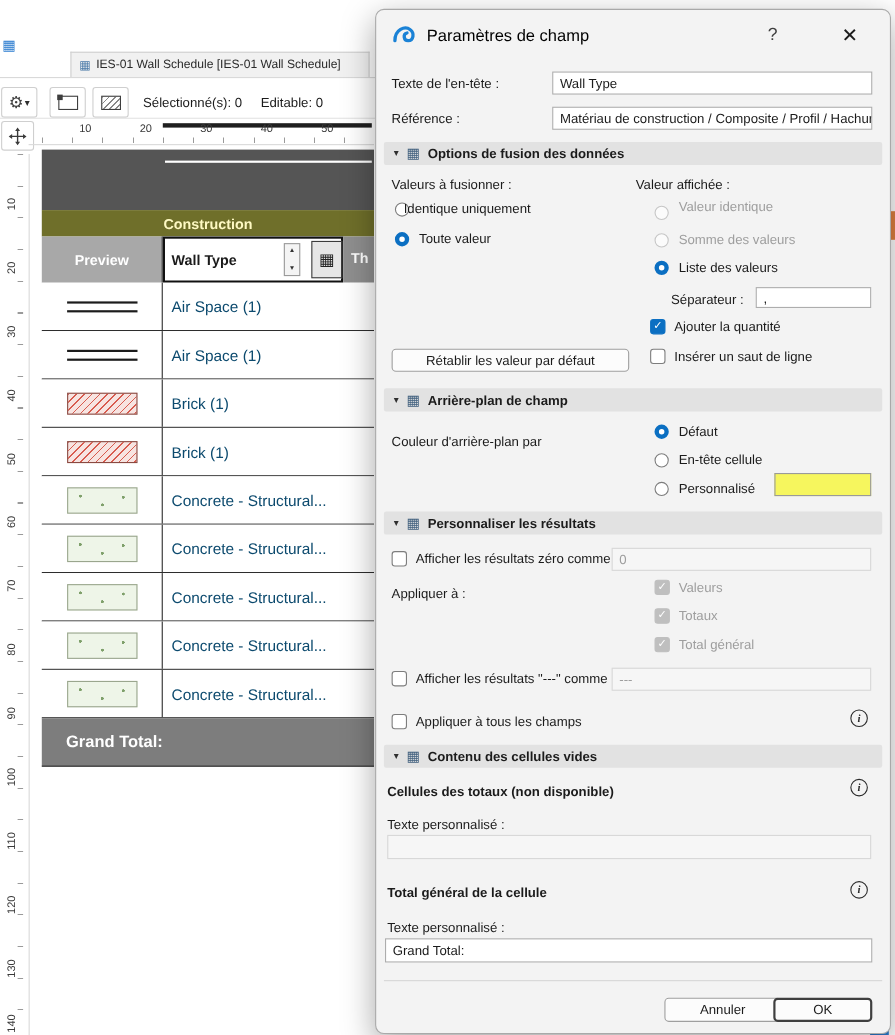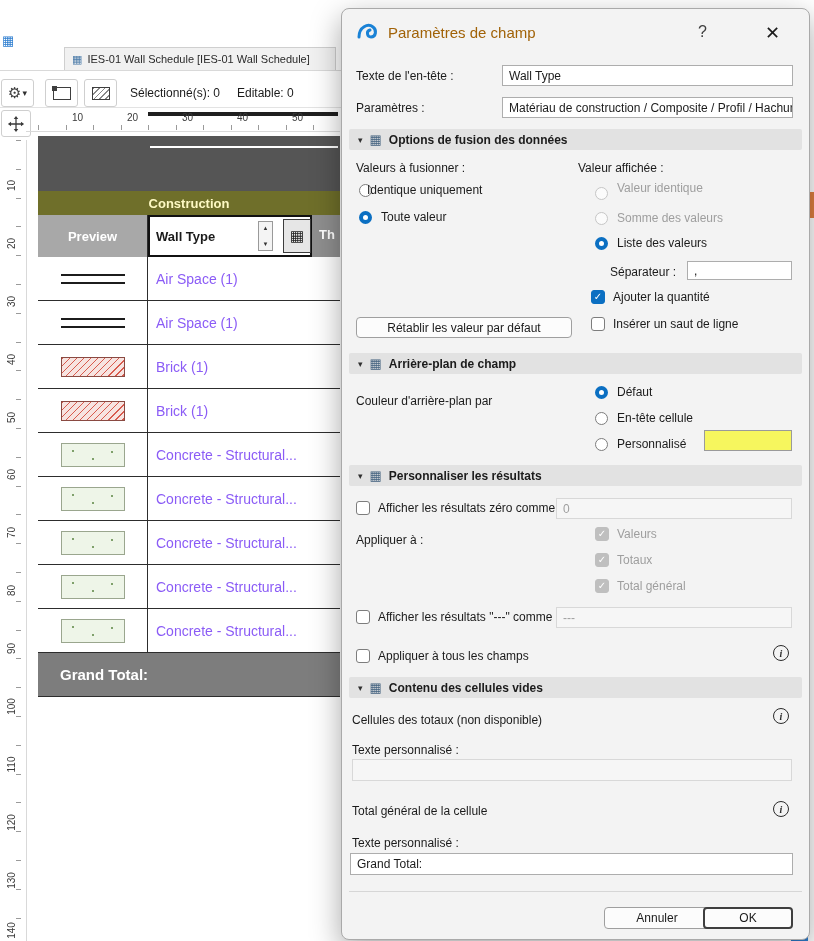--- a/index.html
+++ b/index.html
@@ -1,21 +1,21 @@
 <!DOCTYPE html>
 <html><head>
 <meta charset="utf-8">
 <style>
   html,body{margin:0;padding:0;background:#8a8a8a}
   .stage{position:relative;width:814px;height:941px;background:#ffffff;overflow:hidden;
          font-family:"Liberation Sans","DejaVu Sans",sans-serif;color:#1b1b1b}
   .abs{position:absolute}
   .lbl{font-size:12px;color:#1b1b1b;white-space:nowrap}
   .dimlbl{color:#9e9e9e}
-  .b{font-weight:normal}
+  .b{font-weight:bold}
 
   
   .radio{width:13px;height:13px;border-radius:50%;border:1px solid #7d7d7d;background:#fff;box-sizing:border-box}
   .radio.sel{border:4px solid #0b6fc2}
   .radio.dis{border-color:#c6c6c6;background:#fbfbfb}
   .cb{width:14px;height:14px;border:1px solid #7d7d7d;border-radius:3px;background:#fff;box-sizing:border-box;
       display:flex;align-items:center;justify-content:center;font-size:10px;line-height:10px;color:#fff}
   .cb.on{background:#0b6fc2;border-color:#0b6fc2}
   .cb.gray{background:#bfbfbf;border-color:#bfbfbf}
   .inp{box-sizing:border-box;background:#fff;border:1px solid #adadad;font-size:12px;color:#1b1b1b;
@@ -28,27 +28,27 @@
   .btn{box-sizing:border-box;background:#fcfcfc;border:1px solid #9f9f9f;border-radius:4px;display:flex;
        align-items:center;justify-content:center;font-size:12px;color:#1b1b1b;cursor:default}
   .btn.primary{border:2px solid #3f3f3f}
   .info{width:16px;height:16px;border-radius:50%;border:1px solid #2b2b2b;display:flex;align-items:center;
         justify-content:center;font-size:10px;font-weight:bold;color:#2b2b2b;
         font-family:"Liberation Serif","DejaVu Serif",serif;font-style:italic;box-sizing:border-box}
 
   
   .dialog{position:absolute;left:341px;top:8px;width:467px;height:930px;background:#f3f3f3;
           border:1px solid #a9a9a9;border-radius:8px;box-shadow:0 10px 30px rgba(0,0,0,.35)}
-  .dlg-title{font-size:15px;color:#a16207;white-space:nowrap}
+  .dlg-title{font-size:15px;color:#000000;white-space:nowrap}
 
   
   .row{position:absolute;left:38px;width:302px;height:44px;border-bottom:1px solid #2d2d2d;background:#fff;
        display:flex;box-sizing:border-box}
   .prev-cell{width:110px;border-right:1px solid #2d2d2d;display:flex;align-items:center;justify-content:center;box-sizing:border-box}
-  .name-cell{flex:1;display:flex;align-items:center;padding-left:8px;font-size:14px;color:#8b5cf6;white-space:nowrap;overflow:hidden}
+  .name-cell{flex:1;display:flex;align-items:center;padding-left:8px;font-size:14px;color:#0c4a6e;white-space:nowrap;overflow:hidden}
   .sw-air{width:64px;height:10px;border-top:2px solid #1c1c1c;border-bottom:2px solid #1c1c1c;background:#fff;box-sizing:border-box}
   .sw-brick{width:64px;height:20px;border:1px solid #8a4a42;box-sizing:border-box;
             background:repeating-linear-gradient(135deg,#d85b4e 0 1px,rgba(0,0,0,0) 1px 5px),#f7e4e1}
   .sw-concrete{width:64px;height:24px;border:1px solid #9aa68e;box-sizing:border-box;background-color:#eef5e8;
             background-image:radial-gradient(circle at 11px 7px,#7fa06b 1.2px,rgba(0,0,0,0) 1.5px),
                              radial-gradient(circle at 31px 15px,#7fa06b 1.2px,rgba(0,0,0,0) 1.5px),
                              radial-gradient(circle at 50px 8px,#7fa06b 1.2px,rgba(0,0,0,0) 1.5px)}
   .vnum{position:absolute;left:2px;width:18px;text-align:center;font-size:10px;color:#3a3a3a;transform:rotate(-90deg)}
   .hnum{position:absolute;top:112px;font-size:10px;color:#3a3a3a}
   .toolbtn{position:absolute;background:#fff;border:1px solid #cfcfcf;border-radius:3px;display:flex;
@@ -216,21 +216,21 @@
       <path d="M4 18 C4 8 13 4 18 8 C22 11 21 18 16 18 C12 18 11 12 15 11" stroke="#1a82d6" stroke-width="3" fill="none" stroke-linecap="round"></path>
     </svg>
     <span class="abs dlg-title" style="left:46px;top:15px">Paramètres de champ</span>
     <span class="abs" style="left:356px;top:14px;font-size:16px;color:#3e3e3e">?</span>
     <span class="abs" style="left:423px;top:13px;font-size:18px;color:#1b1b1b">✕</span>
 
     <span class="abs lbl" style="left:14px;top:60px">Texte de l'en-tête :</span>
     <div class="abs inp" style="left:160px;top:56px;width:291px;height:21px">
       <span>Wall Type</span>
     </div>
-    <span class="abs lbl" style="left:14px;top:92px">Paramètres :</span>
+    <span class="abs lbl" style="left:14px;top:92px">Référence :</span>
     <div class="abs inp" style="left:160px;top:88px;width:291px;height:21px">
       <span>Matériau de construction / Composite / Profil / Hachure</span>
     </div>
 
     <div class="abs secbar" style="left:7px;top:120px;width:453px;height:21px">
       <span class="caret">▾</span>
       <span class="gicon">▦</span>
       <span>Options de fusion des données</span>
     </div>
 

